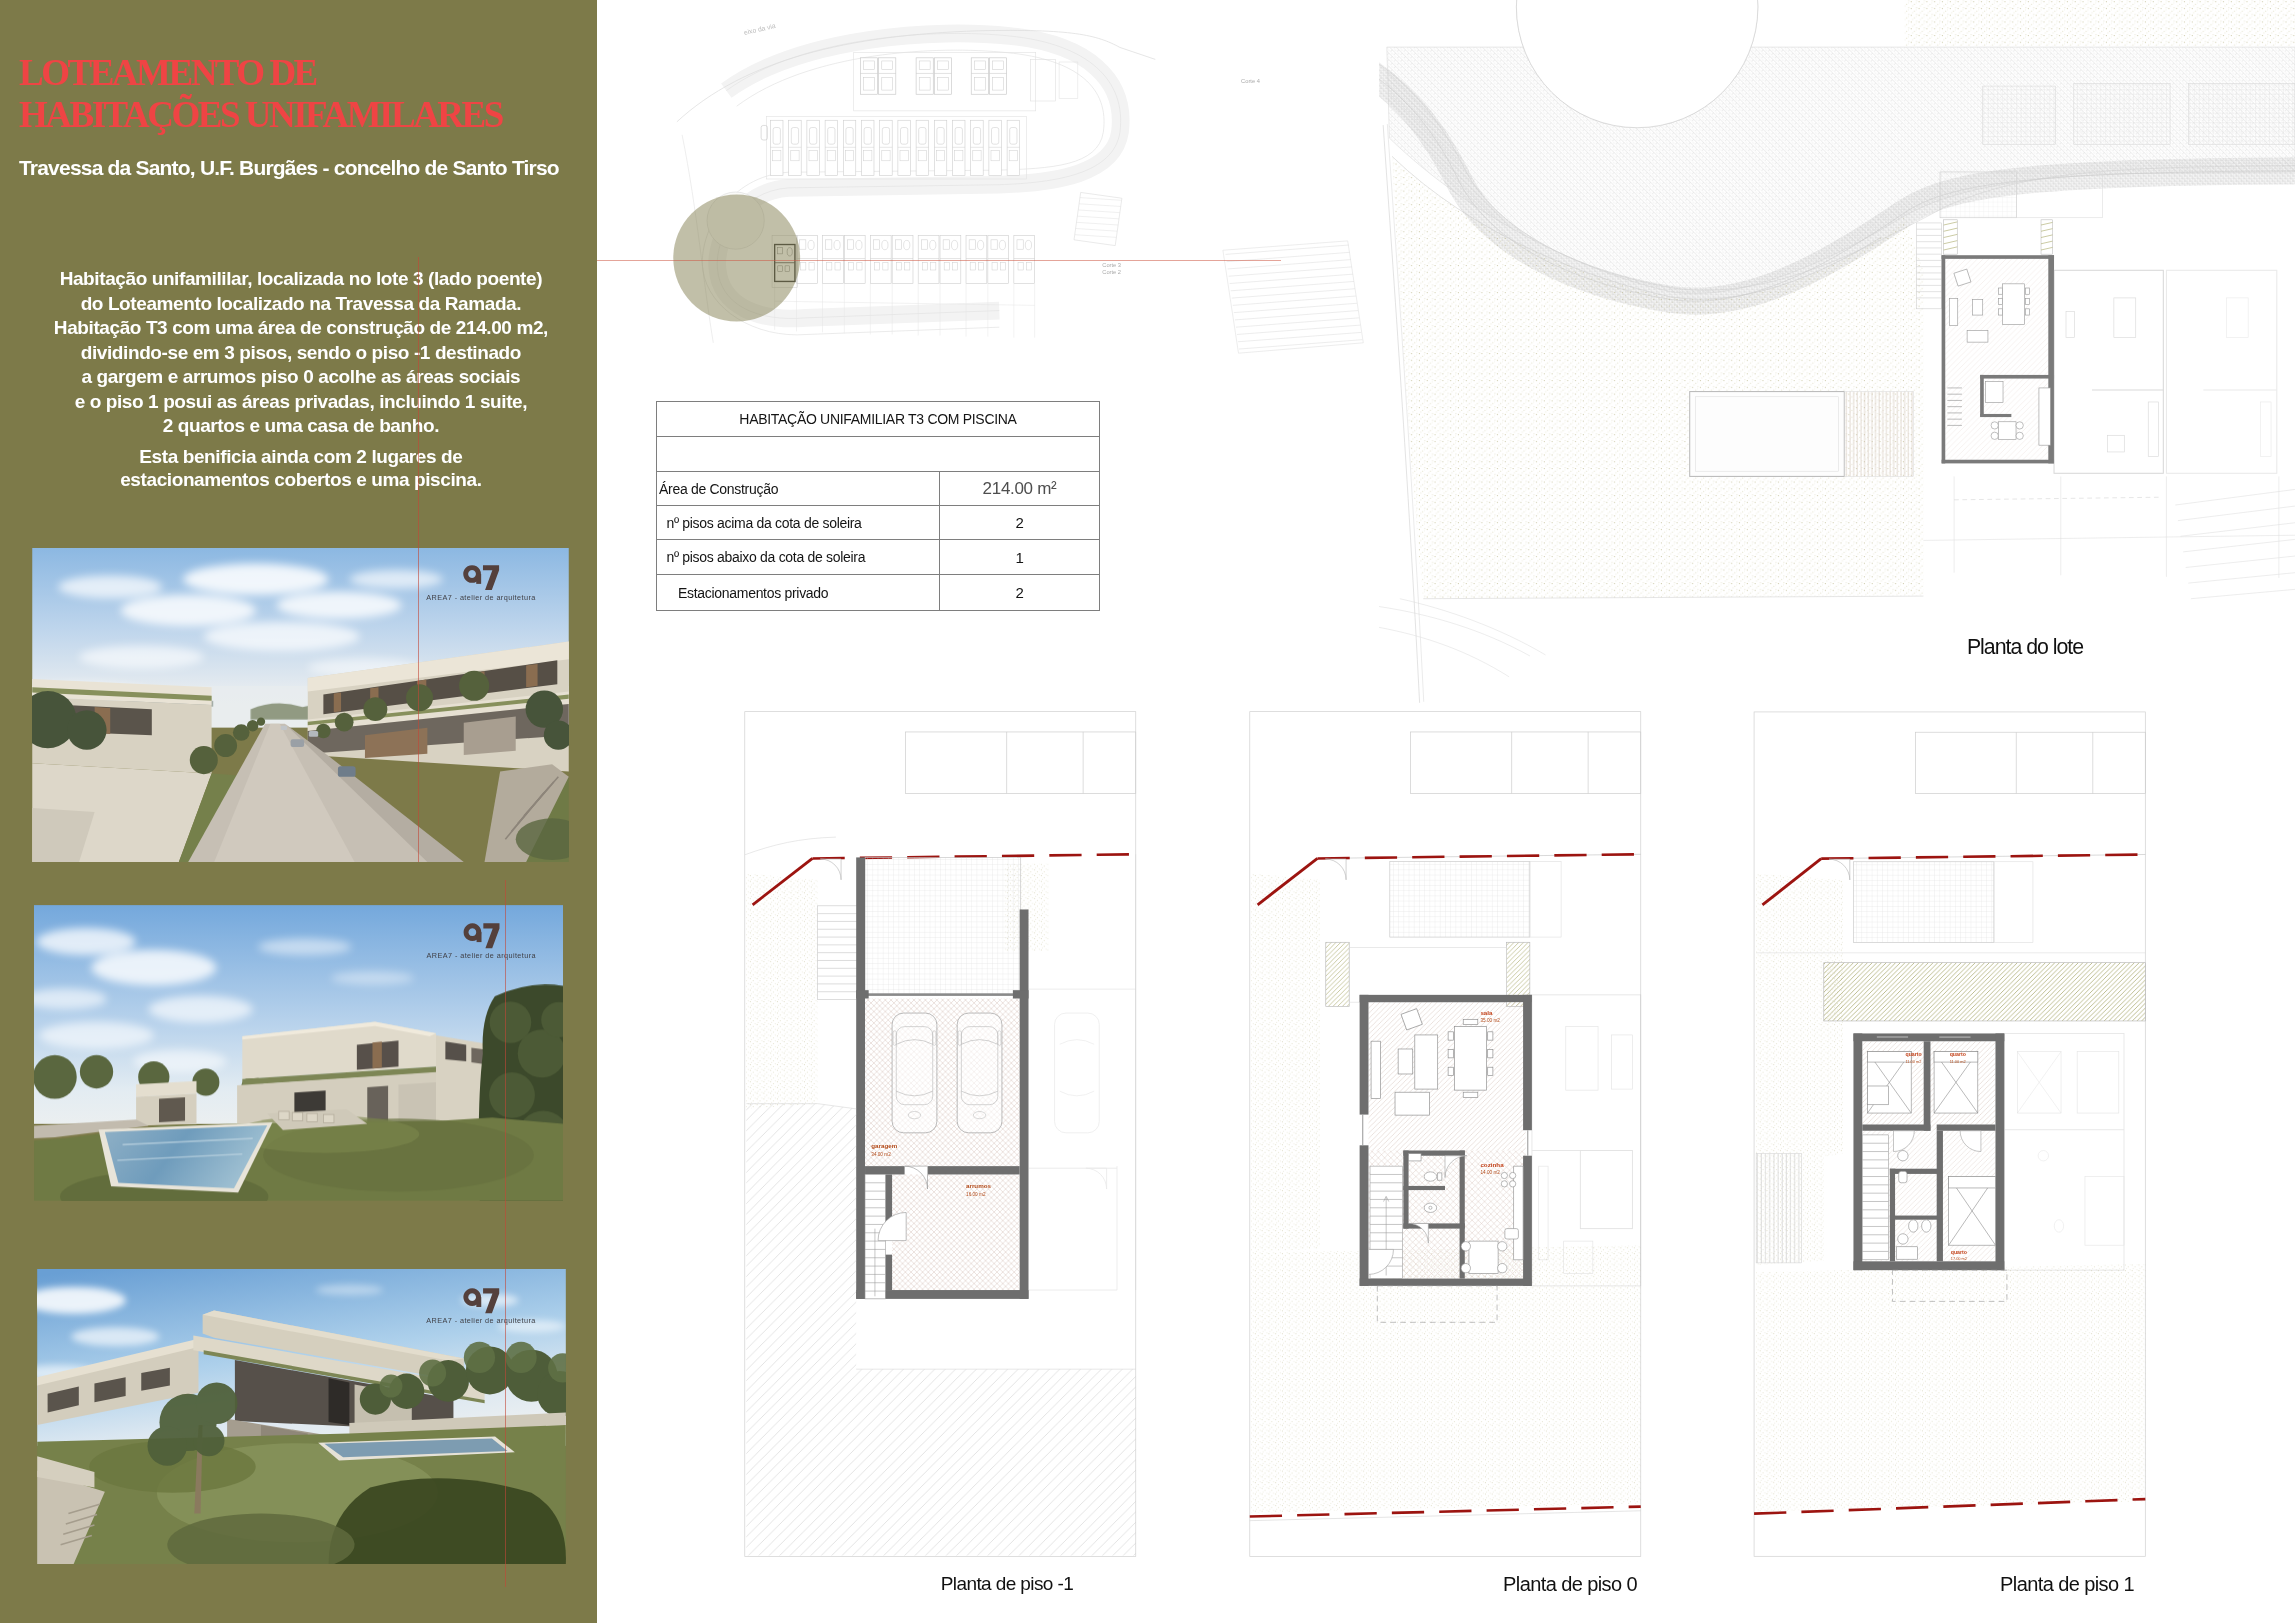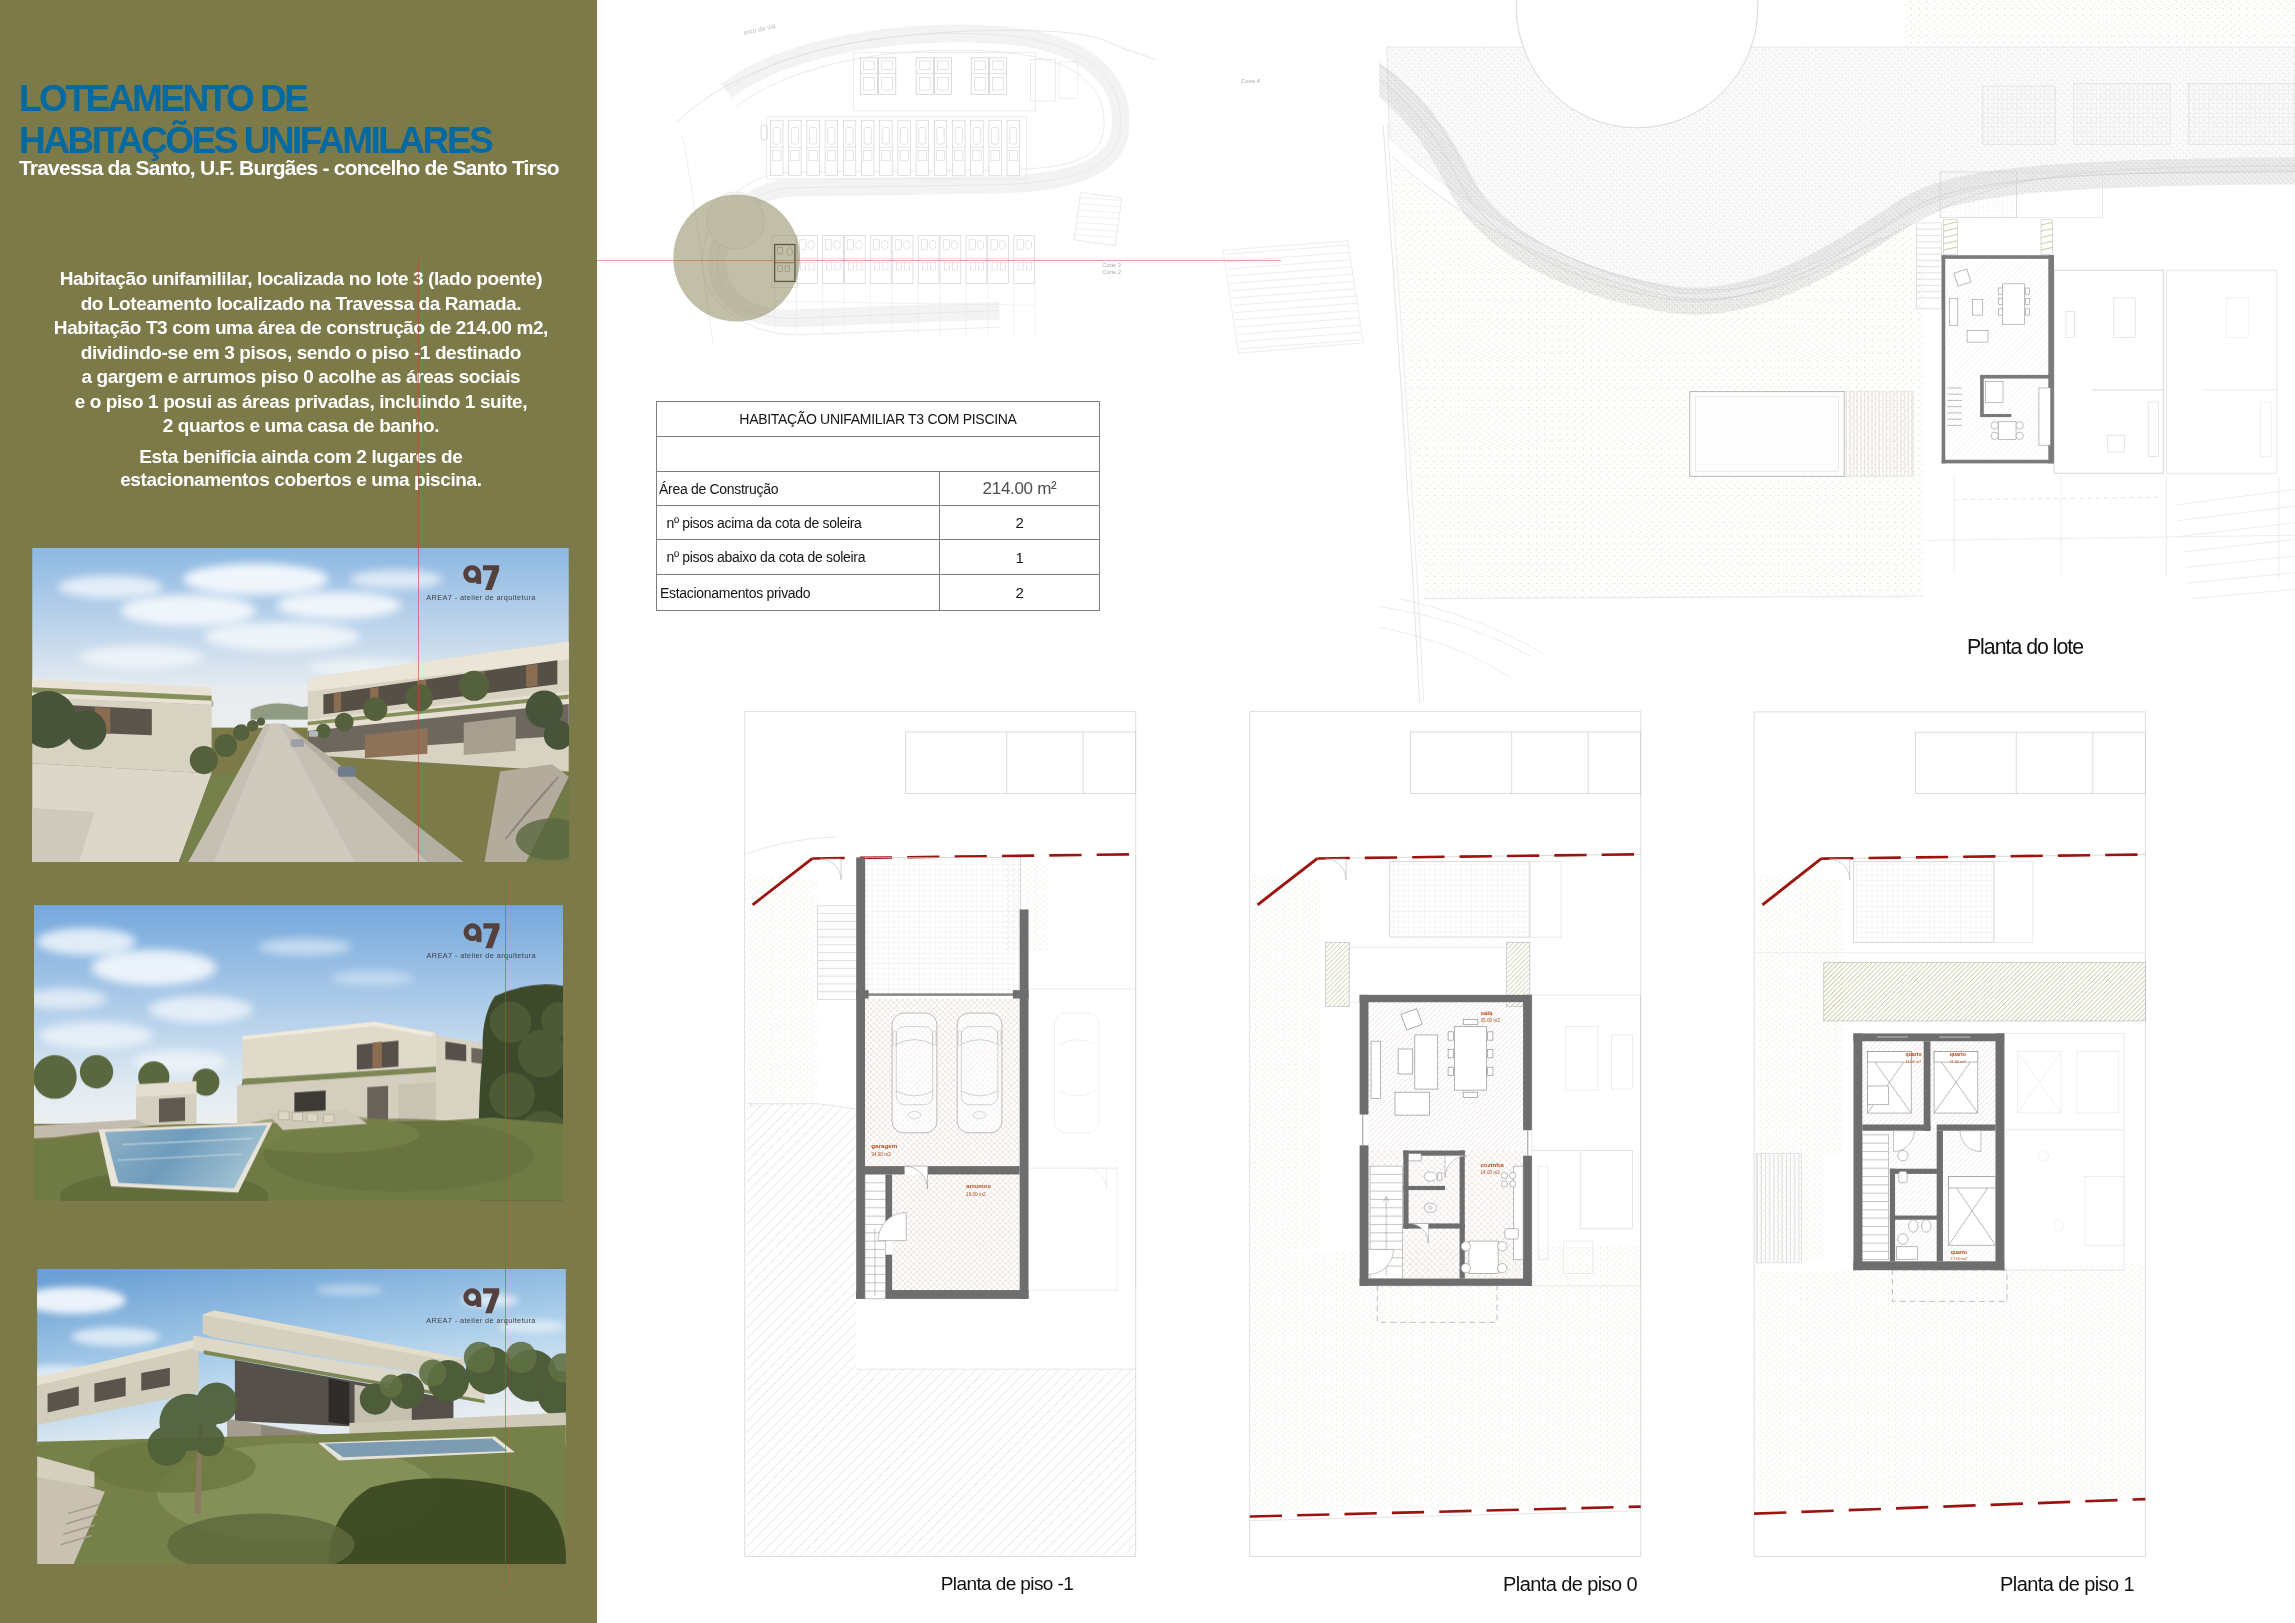--- a/index.html
+++ b/index.html
@@ -5,21 +5,21 @@
   html,body{margin:0;padding:0;}
   body{width:2295px;height:1624px;position:relative;background:#ffffff;
        font-family:"Liberation Sans", sans-serif;overflow:hidden;}
   .abs{position:absolute;}
 </style>
 </head>
 <body>
 
 <div class="abs" style="left:0;top:0;width:597px;height:1624px;background:#7d7a49;"></div>
 
-<div class="abs" style="left:19px;top:78px;color:#0369a1;font-weight:bold;font-size:37px;line-height:42px;letter-spacing:-2.5px;">LOTEAMENTO DE<br>HABITAÇÕES UNIFAMILARES</div>
+<div class="abs" style="left:19px;top:52px;color:#ef4444;font-weight:bold;font-size:37px;line-height:42px;letter-spacing:-2.5px;font-family:Liberation Serif, serif;">LOTEAMENTO DE<br>HABITAÇÕES UNIFAMILARES</div>
 
 <div class="abs" style="left:19px;top:156px;color:#ffffff;font-weight:bold;font-size:21px;letter-spacing:-0.8px;">Travessa da Santo, U.F. Burgães - concelho de Santo Tirso</div>
 
 <div class="abs" style="left:10.4px;top:267px;width:581px;color:#ffffff;font-weight:bold;font-size:19px;line-height:24.5px;letter-spacing:-0.4px;text-align:center;">Habitação unifamililar, localizada no lote 3 (lado poente)<br>do Loteamento localizado na Travessa da Ramada.<br>Habitação T3 com uma área de construção de 214.00 m2,<br>dividindo-se em 3 pisos, sendo o piso -1 destinado<br>a gargem e arrumos piso 0 acolhe as áreas sociais<br>e o piso 1 posui as áreas privadas, incluindo 1 suite,<br>2 quartos e uma casa de banho.</div>
 
 <div class="abs" style="left:10.4px;top:445px;width:581px;color:#ffffff;font-weight:bold;font-size:19px;line-height:23.4px;letter-spacing:-0.4px;text-align:center;">Esta benificia ainda com 2 lugares de<br>estacionamentos cobertos e uma piscina.</div>
 
 <svg class="abs" style="left:32px;top:548px;" width="537" height="314" viewBox="0 0 1032 604">
 <defs>
 <linearGradient id="p1sky" x1="0" y1="0" x2="0" y2="1">
@@ -480,21 +480,21 @@
         </tr>
  <tr style="height:34px;">
           <td style="border:0.8px solid #7e7e7e;padding-left:9.4px;">nº pisos acima da cota de soleira</td>
           <td style="border:0.8px solid #7e7e7e;text-align:center;font-size:15px;">2</td>
         </tr>
  <tr style="height:35px;">
           <td style="border:0.8px solid #7e7e7e;padding-left:9.4px;">nº pisos abaixo da cota de soleira</td>
           <td style="border:0.8px solid #7e7e7e;text-align:center;font-size:15px;">1</td>
         </tr>
  <tr style="height:36px;">
-          <td style="border:0.8px solid #7e7e7e;padding-left:3px;">Estacionamentos privado</td>
+          <td style="border:0.8px solid #7e7e7e;padding-left:21px;">Estacionamentos privado</td>
           <td style="border:0.8px solid #7e7e7e;text-align:center;font-size:15px;">2</td>
         </tr>
 </tbody>
     </table>
 </div>
 
 <svg class="abs" style="left:1379px;top:0px;" width="916" height="703" viewBox="0 0 1760 1350">
 <defs>
 <pattern id="dots2" width="15" height="13" patternUnits="userSpaceOnUse">
 <circle cx="2.5" cy="3" r="0.95" fill="#a8a268" opacity="0.75"></circle>

